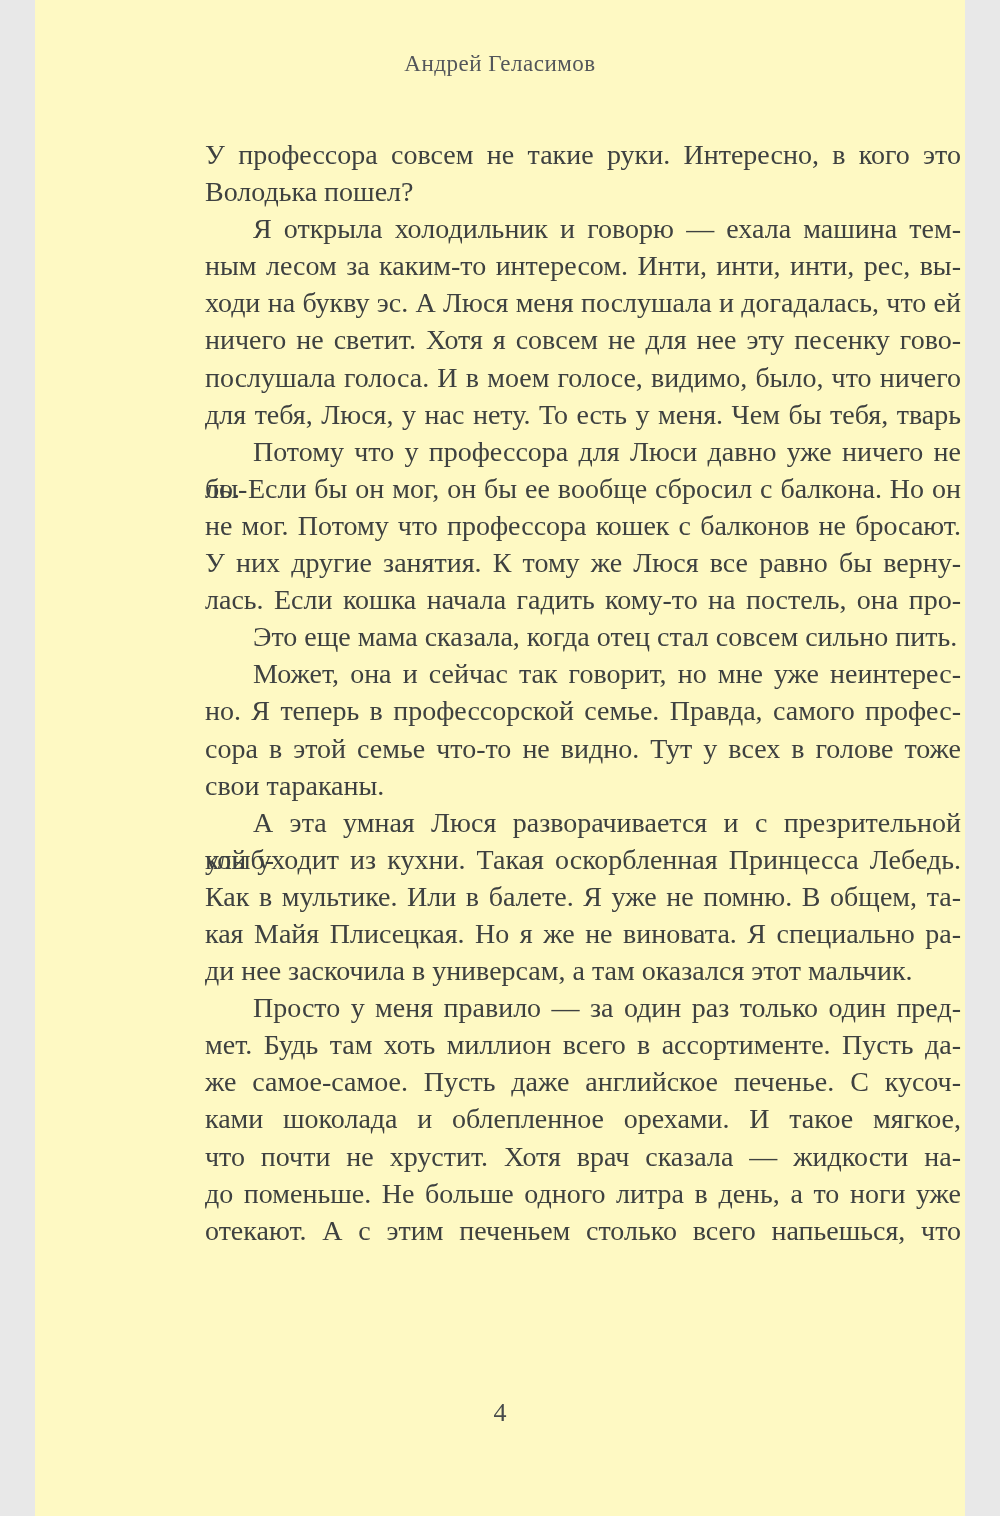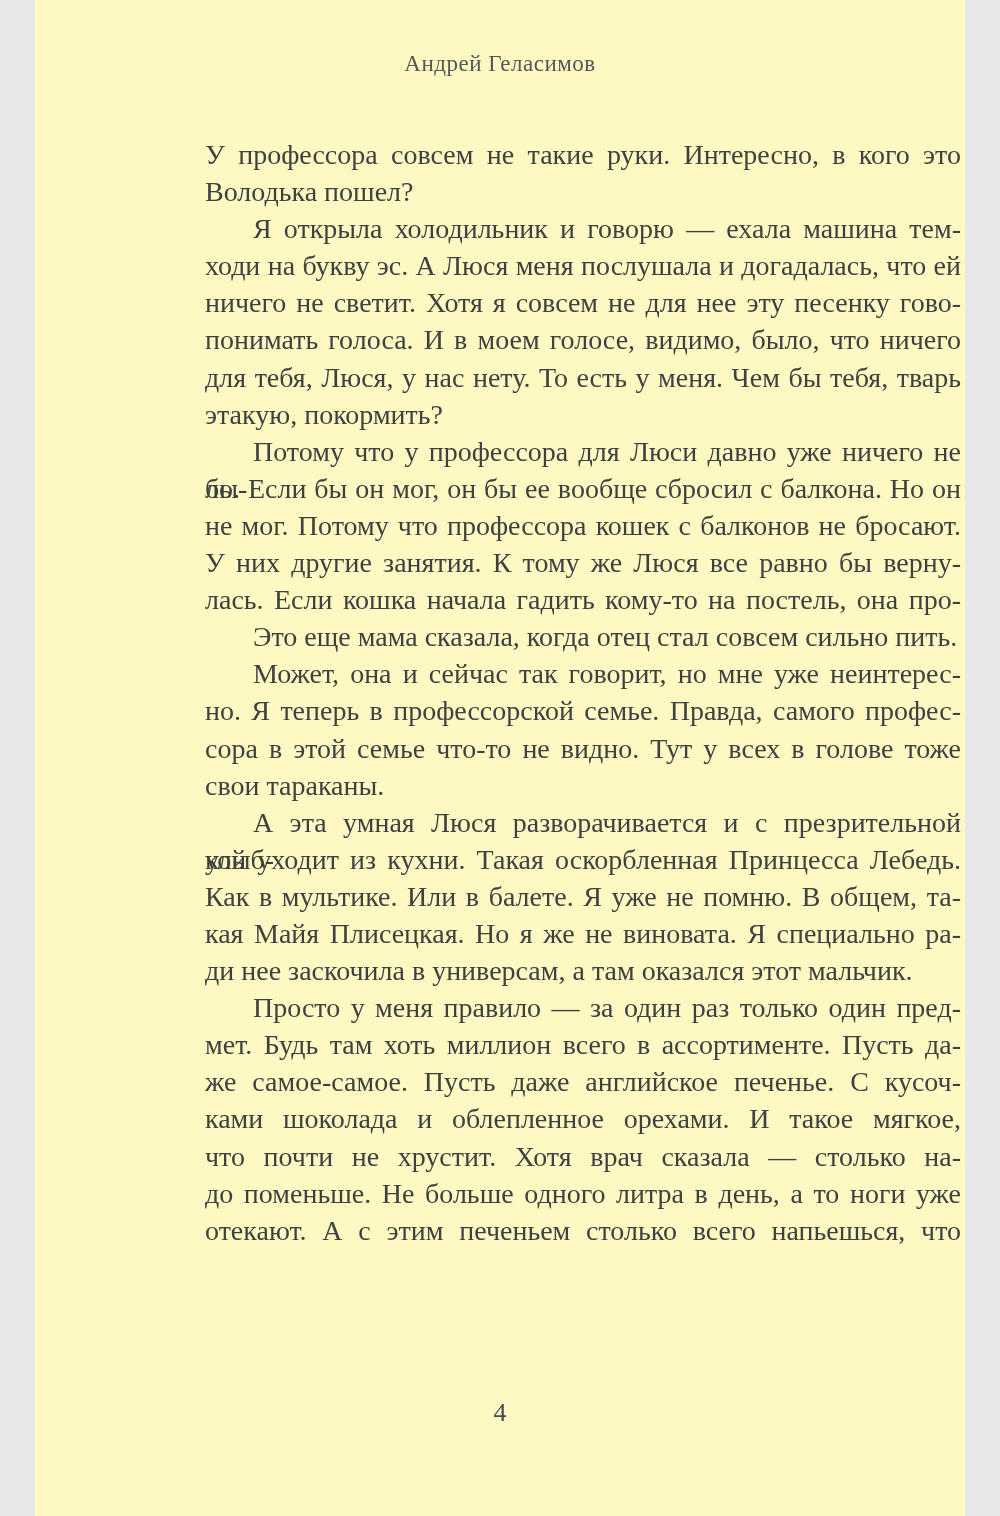--- a/index.html
+++ b/index.html
@@ -62,43 +62,43 @@
 </head>
 <body>
 
 <div class="page">
   <div class="running-header">Андрей Геласимов</div>
 
   <div class="body-text">
       <div class="line">У профессора совсем не такие руки. Интересно, в кого это</div>
       <div class="line para-end">Володька пошел?</div>
       <div class="line indent">Я открыла холодильник и говорю — ехала машина тем-</div>
+      <div class="line">ным лесом за каким-то интересом. Инти, инти, инти, рес, вы-</div>
       <div class="line">ходи на букву эс. А Люся меня послушала и догадалась, что ей</div>
       <div class="line">ничего не светит. Хотя я совсем не для нее эту песенку гово-</div>
-      <div class="line">понимать голоса. И в моем голосе, видимо, было, что ничего</div>
+      <div class="line">послушала голоса. И в моем голосе, видимо, было, что ничего</div>
       <div class="line">для тебя, Люся, у нас нету. То есть у меня. Чем бы тебя, тварь</div>
-      <div class="line para-end">этакую, покормить?</div>
       <div class="line indent">Потому что у профессора для Люси давно уже ничего не бы-</div>
       <div class="line">ло. Если бы он мог, он бы ее вообще сбросил с балкона. Но он</div>
       <div class="line">не мог. Потому что профессора кошек с балконов не бросают.</div>
       <div class="line">У них другие занятия. К тому же Люся все равно бы верну-</div>
       <div class="line">лась. Если кошка начала гадить кому-то на постель, она про-</div>
       <div class="line indent para-end">Это еще мама сказала, когда отец стал совсем сильно пить.</div>
       <div class="line indent">Может, она и сейчас так говорит, но мне уже неинтерес-</div>
       <div class="line">но. Я теперь в профессорской семье. Правда, самого профес-</div>
       <div class="line">сора в этой семье что-то не видно. Тут у всех в голове тоже</div>
       <div class="line para-end">свои тараканы.</div>
       <div class="line indent">А эта умная Люся разворачивается и с презрительной улыб-</div>
       <div class="line">кой уходит из кухни. Такая оскорбленная Принцесса Лебедь.</div>
       <div class="line">Как в мультике. Или в балете. Я уже не помню. В общем, та-</div>
       <div class="line">кая Майя Плисецкая. Но я же не виновата. Я специально ра-</div>
       <div class="line para-end">ди нее заскочила в универсам, а там оказался этот мальчик.</div>
       <div class="line indent">Просто у меня правило — за один раз только один пред-</div>
       <div class="line">мет. Будь там хоть миллион всего в ассортименте. Пусть да-</div>
       <div class="line">же самое-самое. Пусть даже английское печенье. С кусоч-</div>
       <div class="line">ками шоколада и облепленное орехами. И такое мягкое,</div>
-      <div class="line">что почти не хрустит. Хотя врач сказала — столько на-</div>
+      <div class="line">что почти не хрустит. Хотя врач сказала — жидкости на-</div>
       <div class="line">до поменьше. Не больше одного литра в день, а то ноги уже</div>
       <div class="line">отекают. А с этим печеньем столько всего напьешься, что</div>
     </div>
 
   <div class="page-number">4</div>
 </div>
 
 </body></html>

